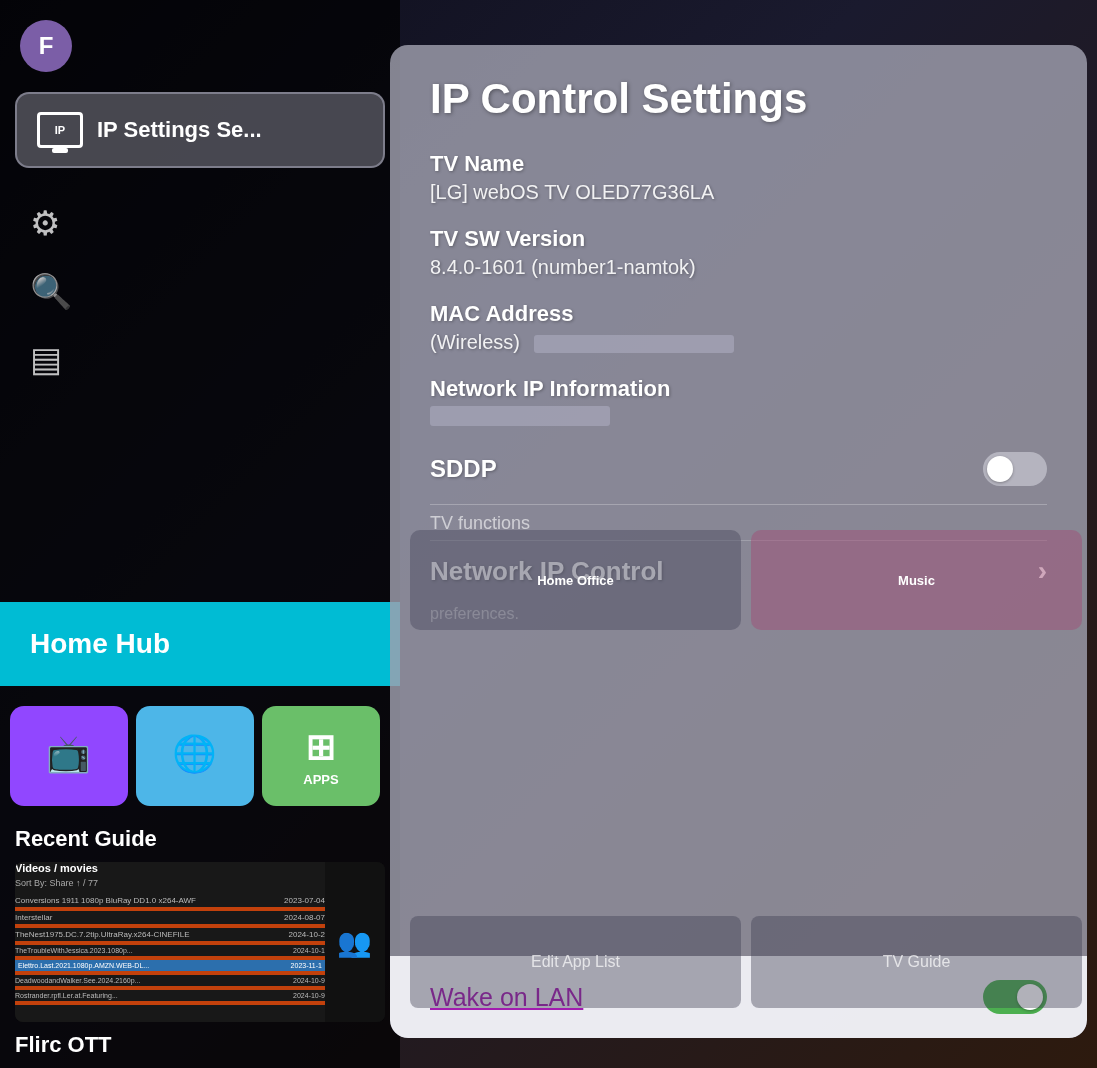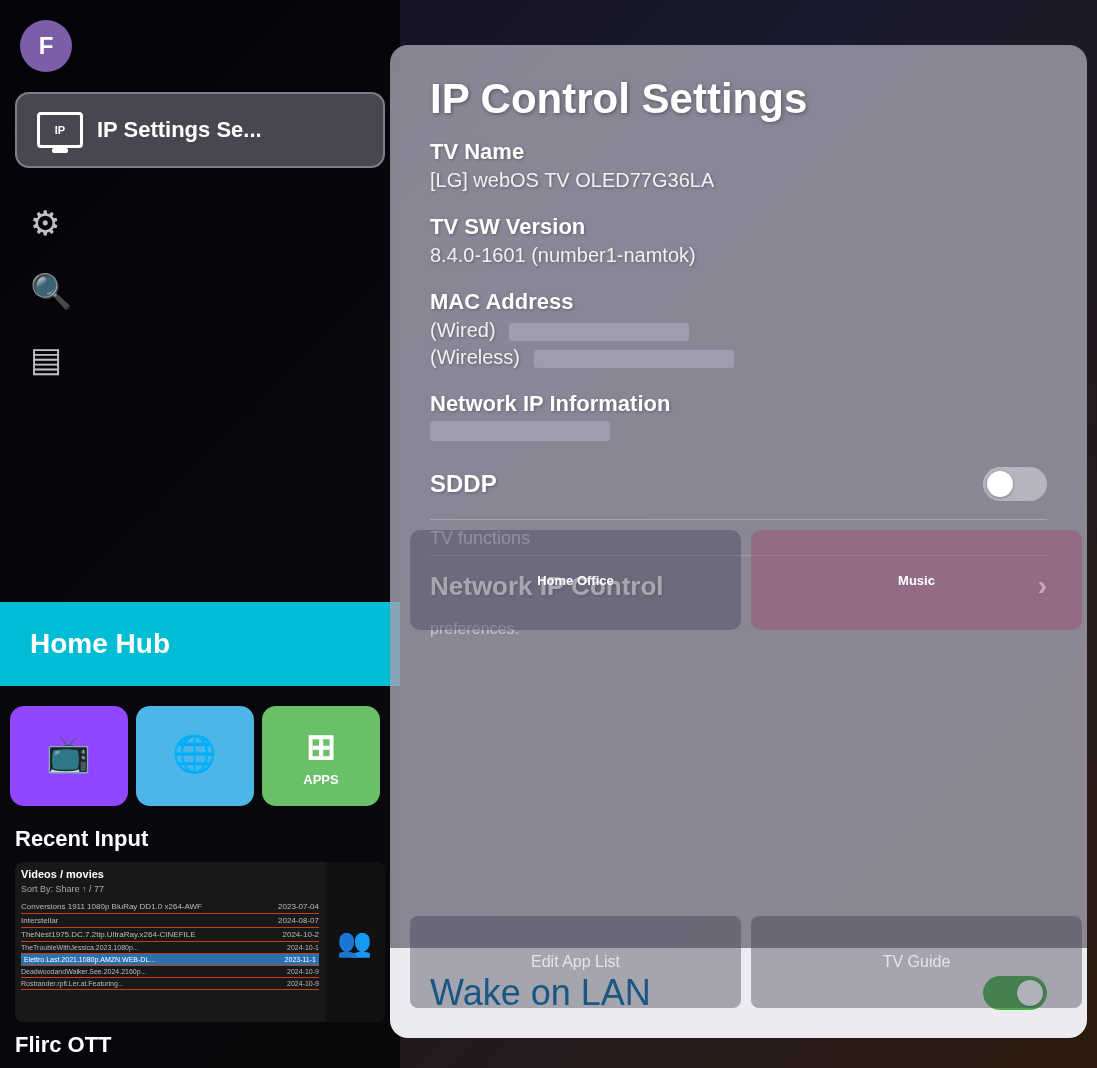--- a/index.html
+++ b/index.html
@@ -158,21 +158,21 @@
       border-radius: 8px;
       overflow: hidden;
       height: 160px;
       display: flex;
       position: relative;
     }
 
     .thumb-left {
       flex: 1;
       background: #181818;
-      padding: 6px;
+      padding: 0;
     }
 
     .thumb-title {
       color: white;
       font-size: 11px;
       font-weight: bold;
       margin-bottom: 4px;
     }
 
     .thumb-subtitle {
@@ -182,21 +182,21 @@
     }
 
     .thumb-list {
       list-style: none;
     }
 
     .thumb-list li {
       color: #bbb;
       font-size: 8px;
       padding: 2px 0;
-      border-bottom: 1px solid #c2410c;
+      border-bottom: 4px solid #c2410c;
       display: flex;
       justify-content: space-between;
     }
 
     .thumb-list li.active {
       background: #2c6fad;
       color: white;
       padding: 2px 3px;
     }
 
@@ -247,21 +247,21 @@
       border-radius: 18px;
       padding: 30px 40px;
       color: white;
       overflow: hidden;
     }
 
     .panel-title {
       font-size: 42px;
       font-weight: bold;
       color: white;
-      margin-bottom: 16px;
+      margin-bottom: 28px;
       text-shadow: 1px 1px 4px rgba(0,0,0,0.4);
     }
 
     .info-section {
       margin-bottom: 22px;
     }
 
     .info-label {
       font-size: 22px;
       font-weight: bold;
@@ -369,23 +369,24 @@
       right: 0;
       background: rgba(240,240,245,0.95);
       border-radius: 0 0 18px 18px;
       padding: 24px 40px;
       display: flex;
       align-items: center;
       justify-content: space-between;
     }
 
     .wake-on-lan-label {
-      font-size: 36px;
+      font-size: 25px;
       font-weight: 500;
-      color: #0369a1;
+      color: #a21caf;
+      text-decoration: underline;
     }
 
     
     .toggle-on {
       width: 64px;
       height: 34px;
       background: #4caf50;
       border-radius: 17px;
       position: relative;
       cursor: pointer;
@@ -460,21 +461,21 @@
     </div>
     <div class="app-icon app-web">
       <span class="app-icon-symbol">🌐</span>
     </div>
     <div class="app-icon app-apps">
       <span class="app-icon-symbol">⊞</span>
       <span>APPS</span>
     </div>
   </div>
 
-  <div class="recent-input-label">Recent Input</div>
+  <div class="recent-input-label">Recent Guide</div>
 
   <div class="recent-input-thumb">
     <div class="thumb-left">
       <div class="thumb-title">Videos / movies</div>
       <div class="thumb-subtitle">Sort By: Share ↑ / 77</div>
       <ul class="thumb-list">
         <li>
             <span>Conversions 1911 1080p BluRay DD1.0 x264-AWF</span>
             <span>2023-07-04</span>
           </li>
@@ -539,24 +540,20 @@
     <div class="info-value">[LG] webOS TV OLED77G36LA</div>
   </div>
 
   <div class="info-section">
     <div class="info-label">TV SW Version</div>
     <div class="info-value">8.4.0-1601 (number1-namtok)</div>
   </div>
 
   <div class="info-section">
     <div class="info-label">MAC Address</div>
-    <div class="info-value">
-      <span>(Wired)</span>
-      <span class="mac-blurred" style="width:180px;margin-left:8px;"></span>
-    </div>
     <div class="info-value" style="margin-top:4px;">
       <span>(Wireless)</span>
       <span class="mac-blurred" style="width:200px;margin-left:8px;"></span>
     </div>
   </div>
 
   <div class="info-section">
     <div class="info-label">Network IP Information</div>
     <div>
       <span class="network-ip-value"></span>

